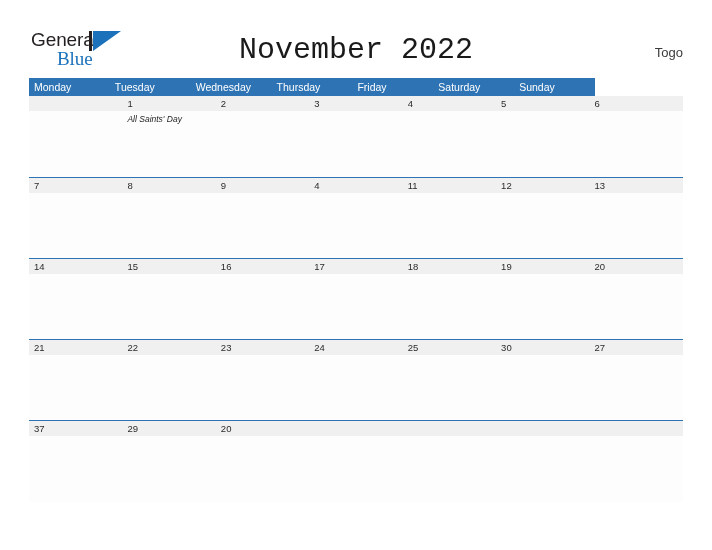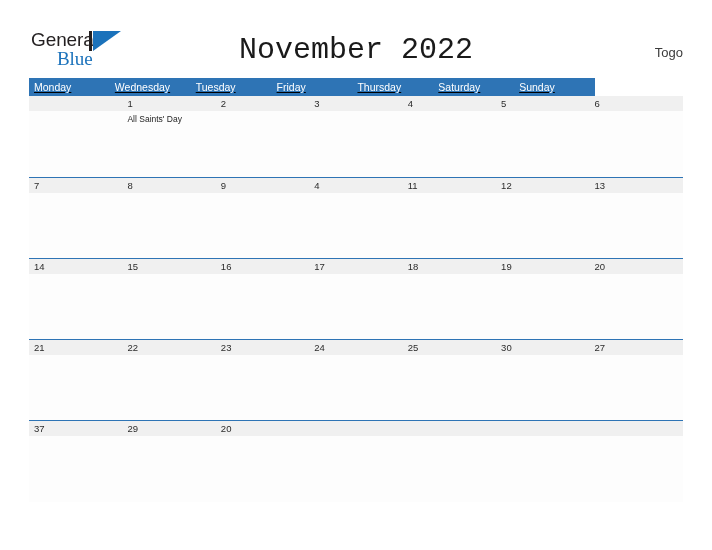--- a/index.html
+++ b/index.html
@@ -113,21 +113,20 @@
     left: 29px;
     top: 78px;
     width: 654px;
   }
 
   .weekday-row {
     display: flex;
     width: 566px;
     height: 18px;
     background: #2e74b5;
-    text-decoration: underline;
   }
   .weekday {
     flex: 1 1 0;
     font-size: 10.5px;
     line-height: 18px;
     color: #ffffff;
     padding-left: 5px;
     box-sizing: border-box;
     font-family: "Liberation Sans", sans-serif;
     white-space: nowrap;
@@ -160,20 +159,21 @@
   }
   .date-cell.empty {
     color: transparent;
   }
 
   .event-band {
     display: flex;
     width: 654px;
     height: 66px;
     background: #fdfdfd;
+    font-style: italic;
   }
   .event-cell {
     flex: 1 1 0;
     padding: 3px 4px 0 5px;
     box-sizing: border-box;
   }
   .event-text {
     font-size: 8.5px;
     line-height: 11px;
     color: #1f1f1f;
@@ -200,24 +200,24 @@
     <div class="cal-title">November 2022</div>
 
     <div class="region-label">Togo</div>
 
   </div>
 
   <div class="cal">
 
     <div class="weekday-row">
       <div class="weekday">Monday</div>
+      <div class="weekday">Tuesday</div>
       <div class="weekday">Wednesday</div>
-      <div class="weekday">Tuesday</div>
+      <div class="weekday">Thursday</div>
       <div class="weekday">Friday</div>
-      <div class="weekday">Thursday</div>
       <div class="weekday">Saturday</div>
       <div class="weekday">Sunday</div>
     </div>
 
     <div class="week">
       <div class="date-band">
         <div class="date-cell empty"></div>
         <div class="date-cell">1</div>
         <div class="date-cell">2</div>
         <div class="date-cell">3</div>

